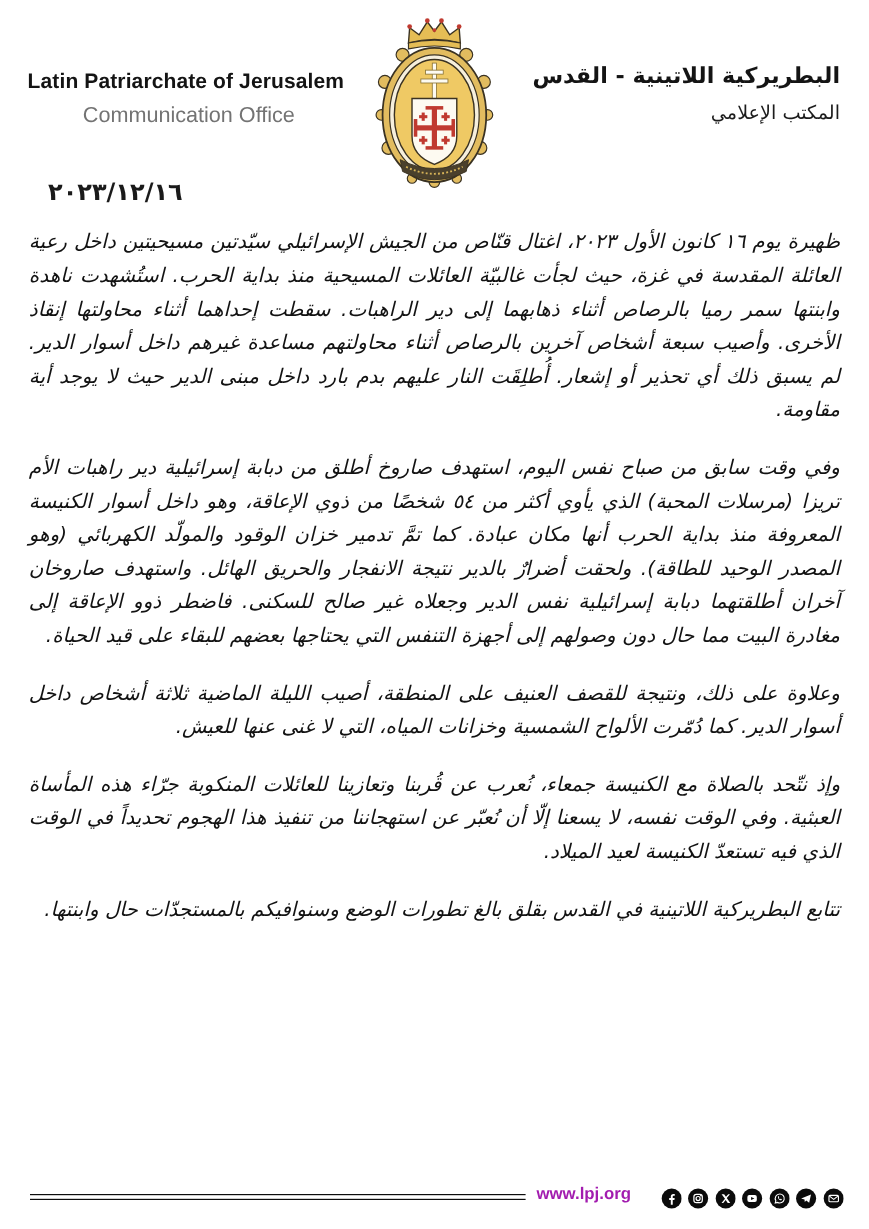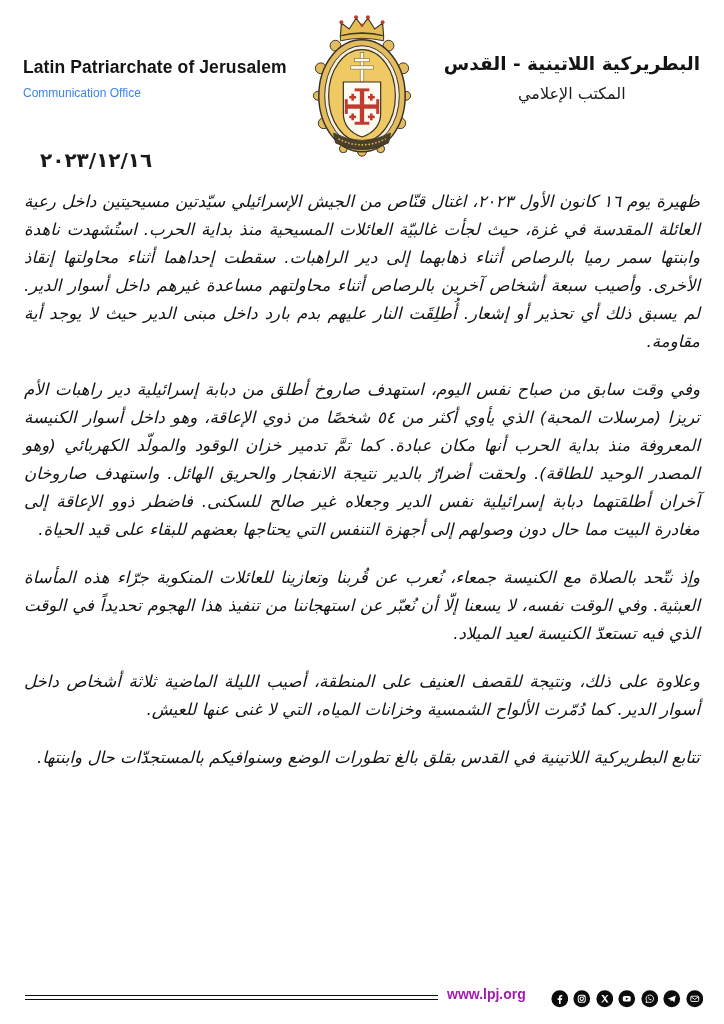--- a/index.html
+++ b/index.html
@@ -9,24 +9,24 @@
     font-family:"DejaVu Sans", sans-serif; color:#111;
   }
   .page { position:absolute; inset:0; background:#fff;padding-left:28px; }
 
   
   .header-en {
     position:absolute; left:23px; top:57px; text-align:left;
     font-family:"Liberation Sans", sans-serif;
   }
   .header-en .l1 { font-size:17.5px; font-weight:700; color:#141414; letter-spacing:.1px; }
-  .header-en .l2 { font-size:12px; font-weight:400; color:#3b82f6; margin-top:8px; }
+  .header-en .l2 { font-size:18px; font-weight:400; color:#737373; margin-top:8px;margin-left:46px; }
 
   .header-ar {
-    position:absolute; right:24px; top:53px; text-align:center; direction:rtl;
+    position:absolute; right:24px; top:53px; text-align:right; direction:rtl;
   }
   .header-ar .l1 { font-size:18.5px; font-weight:700; color:#141414; }
   .header-ar .l2 { font-size:16px; font-weight:400; color:#1c1c1c; margin-top:10px; }
 
   .crest { position:absolute; left:50%; top:9px; transform:translateX(-50%); width:108px; height:148px; }
 
   
   .date {
     position:absolute; left:40px; top:148px; direction:ltr;
     font-size:20px; font-weight:700; color:#1a1a1a; letter-spacing:1px;
@@ -129,22 +129,22 @@
   <div class="header-ar">
     <div class="l1">البطريركية اللاتينية - القدس</div>
     <div class="l2">المكتب الإعلامي</div>
   </div>
 
   <div class="date" dir="ltr">٢٠٢٣/١٢/١٦</div>
 
   <div class="body-text">
     <p>ظهيرة يوم ١٦ كانون الأول ٢٠٢٣، اغتال قنّاص من الجيش الإسرائيلي سيّدتين مسيحيتين داخل رعية العائلة المقدسة في غزة، حيث لجأت غالبيّة العائلات المسيحية منذ بداية الحرب. استُشهدت ناهدة وابنتها سمر رميا بالرصاص أثناء ذهابهما إلى دير الراهبات. سقطت إحداهما أثناء محاولتها إنقاذ الأخرى. وأصيب سبعة أشخاص آخرين بالرصاص أثناء محاولتهم مساعدة غيرهم داخل أسوار الدير. لم يسبق ذلك أي تحذير أو إشعار. أُطلِقَت النار عليهم بدم بارد داخل مبنى الدير حيث لا يوجد أية مقاومة.</p>
     <p>وفي وقت سابق من صباح نفس اليوم، استهدف صاروخ أطلق من دبابة إسرائيلية دير راهبات الأم تريزا (مرسلات المحبة) الذي يأوي أكثر من ٥٤ شخصًا من ذوي الإعاقة، وهو داخل أسوار الكنيسة المعروفة منذ بداية الحرب أنها مكان عبادة. كما تمَّ تدمير خزان الوقود والمولّد الكهربائي (وهو المصدر الوحيد للطاقة). ولحقت أضرارٌ بالدير نتيجة الانفجار والحريق الهائل. واستهدف صاروخان آخران أطلقتهما دبابة إسرائيلية نفس الدير وجعلاه غير صالح للسكنى. فاضطر ذوو الإعاقة إلى مغادرة البيت مما حال دون وصولهم إلى أجهزة التنفس التي يحتاجها بعضهم للبقاء على قيد الحياة.</p>
+    <p>وعلاوة على ذلك، ونتيجة للقصف العنيف على المنطقة، أصيب الليلة الماضية ثلاثة أشخاص داخل أسوار الدير. كما دُمّرت الألواح الشمسية وخزانات المياه، التي لا غنى عنها للعيش.</p>
     <p>وإذ نتّحد بالصلاة مع الكنيسة جمعاء، نُعرب عن قُربنا وتعازينا للعائلات المنكوبة جرّاء هذه المأساة العبثية. وفي الوقت نفسه، لا يسعنا إلّا أن نُعبّر عن استهجاننا من تنفيذ هذا الهجوم تحديداً في الوقت الذي فيه تستعدّ الكنيسة لعيد الميلاد.</p>
-    <p>وعلاوة على ذلك، ونتيجة للقصف العنيف على المنطقة، أصيب الليلة الماضية ثلاثة أشخاص داخل أسوار الدير. كما دُمّرت الألواح الشمسية وخزانات المياه، التي لا غنى عنها للعيش.</p>
     <p>تتابع البطريركية اللاتينية في القدس بقلق بالغ تطورات الوضع وسنوافيكم بالمستجدّات حال وابنتها.</p>
   </div>
 
   <div class="footer-divider"></div>
   <div class="footer-site">www.lpj.org</div>
 
   <div class="footer-social">
     <span>
       <svg width="17.5" height="17.5" viewBox="0 0 24 24">
         <circle cx="12" cy="12" r="11.5" fill="#0b0b0b"></circle>

